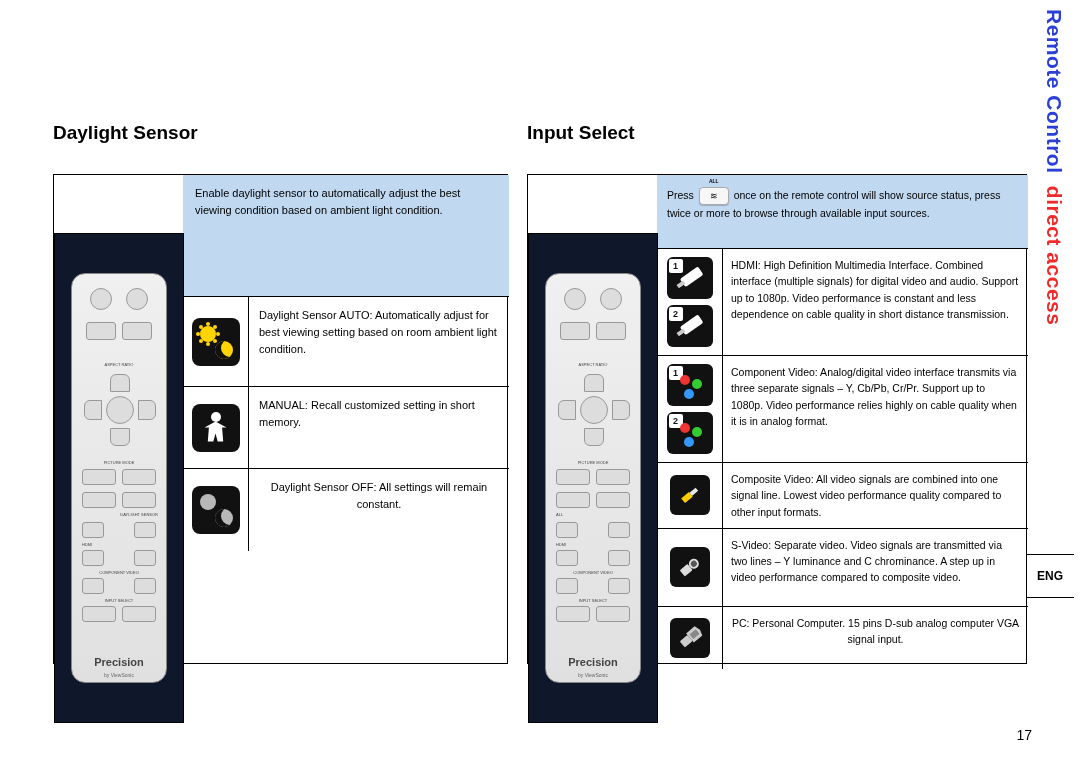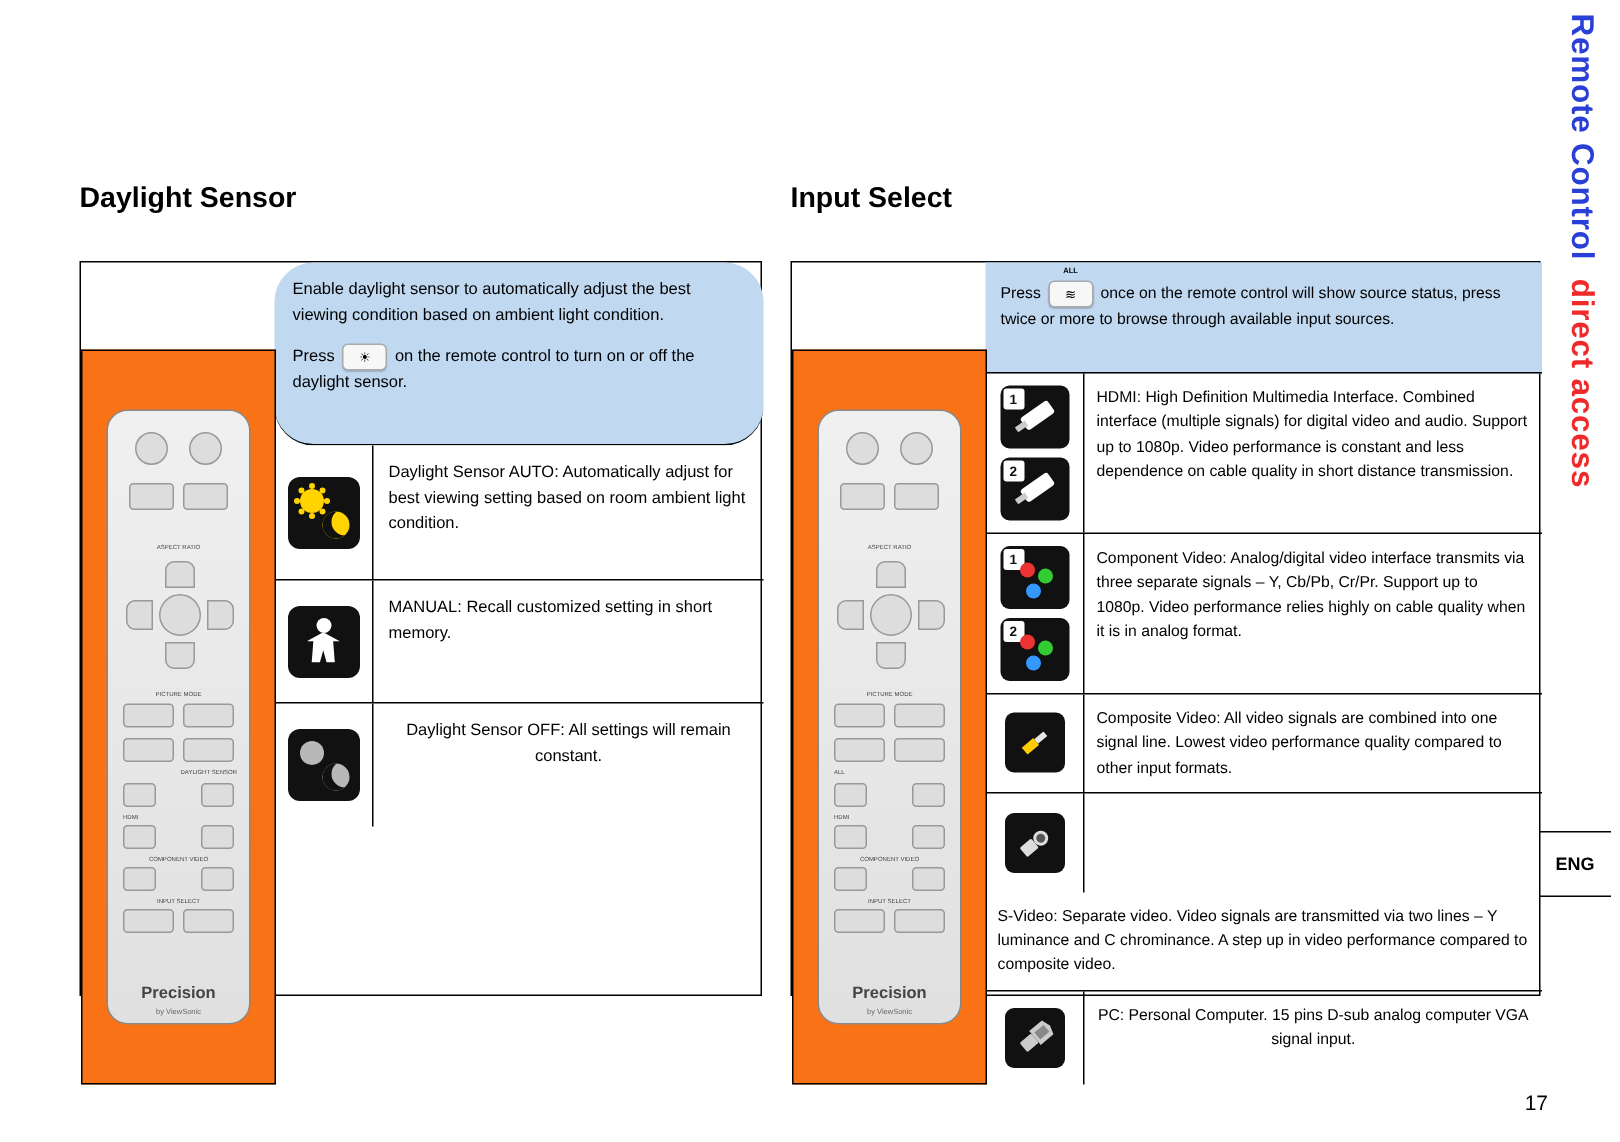--- a/index.html
+++ b/index.html
@@ -74,21 +74,21 @@
     display: flex;
     flex-direction: column;
   }
   .remote-cell {
     position: absolute;
     left: 0;
     top: 58px;
     width: 130px;
     height: 490px;
     border: 1px solid #000;
-    background: #f97316;
+    background: #0f172a;
     display:flex;
     align-items:center;
     justify-content:center;
   }
   .remote {
     width: 96px;
     height: 410px;
     background: linear-gradient(#f0f0f0,#e0e0e0);
     border: 1px solid #888;
     border-radius: 14px;
@@ -345,27 +345,22 @@
           <div class="rbtn" style="right:10px;top:304px;width:22px;height:16px;"></div>
           <div class="remote-label" style="left:0;right:0;top:324px;text-align:center;">INPUT SELECT</div>
           <div class="rbtn" style="left:10px;top:332px;width:34px;height:16px;"></div>
           <div class="rbtn" style="right:10px;top:332px;width:34px;height:16px;"></div>
           <div class="remote-brand">Precision</div>
           <div class="remote-sub">by ViewSonic</div>
         </div>
       </div>
 
       <div class="right-block" style="height:100%;">
-        <div class="banner" style="height:122px;border-radius:26px;">
+        <div class="banner" style="height:122px;">
           <div>Enable daylight sensor to automatically adjust the best viewing condition based on ambient light condition.</div>
-          <div style="margin-top:10px;">
-            <span>Press</span>
-            <span class="kbd">☀</span>
-            <span>on the remote control to turn on or off the daylight sensor.</span>
-          </div>
         </div>
         <div class="rows">
           <div class="row">
             <div class="icon-cell">
               <div class="sensor-icon sun-moon"></div>
             </div>
             <div class="desc-cell">Daylight Sensor AUTO: Automatically adjust for best viewing setting based on room ambient light condition.</div>
           </div>
           <div class="row">
             <div class="icon-cell">
@@ -493,21 +488,21 @@
                     <g transform="rotate(-40 15 15)">
                       <rect x="6" y="12" width="10" height="6" fill="#ffcc00"></rect>
                       <rect x="16" y="13" width="8" height="4" fill="#e6e6e6"></rect>
                     </g>
                   </svg>
               </div>
             </div>
             <div class="desc-cell">Composite Video: All video signals are combined into one signal line. Lowest video performance quality compared to other input formats.</div>
           </div>
 
-          <div class="row" style="min-height:78px;flex-direction:column;">
+          <div class="row" style="min-height:78px;">
             <div class="icon-cell">
               <div class="plug">
                 <svg viewBox="0 0 30 30">
                     <g transform="rotate(-40 15 15)">
                       <rect x="5" y="11" width="10" height="8" rx="1" fill="#ddd"></rect>
                       <circle cx="20" cy="15" r="5" fill="#ddd"></circle>
                       <circle cx="20" cy="15" r="3" fill="#555"></circle>
                     </g>
                   </svg>
               </div>

